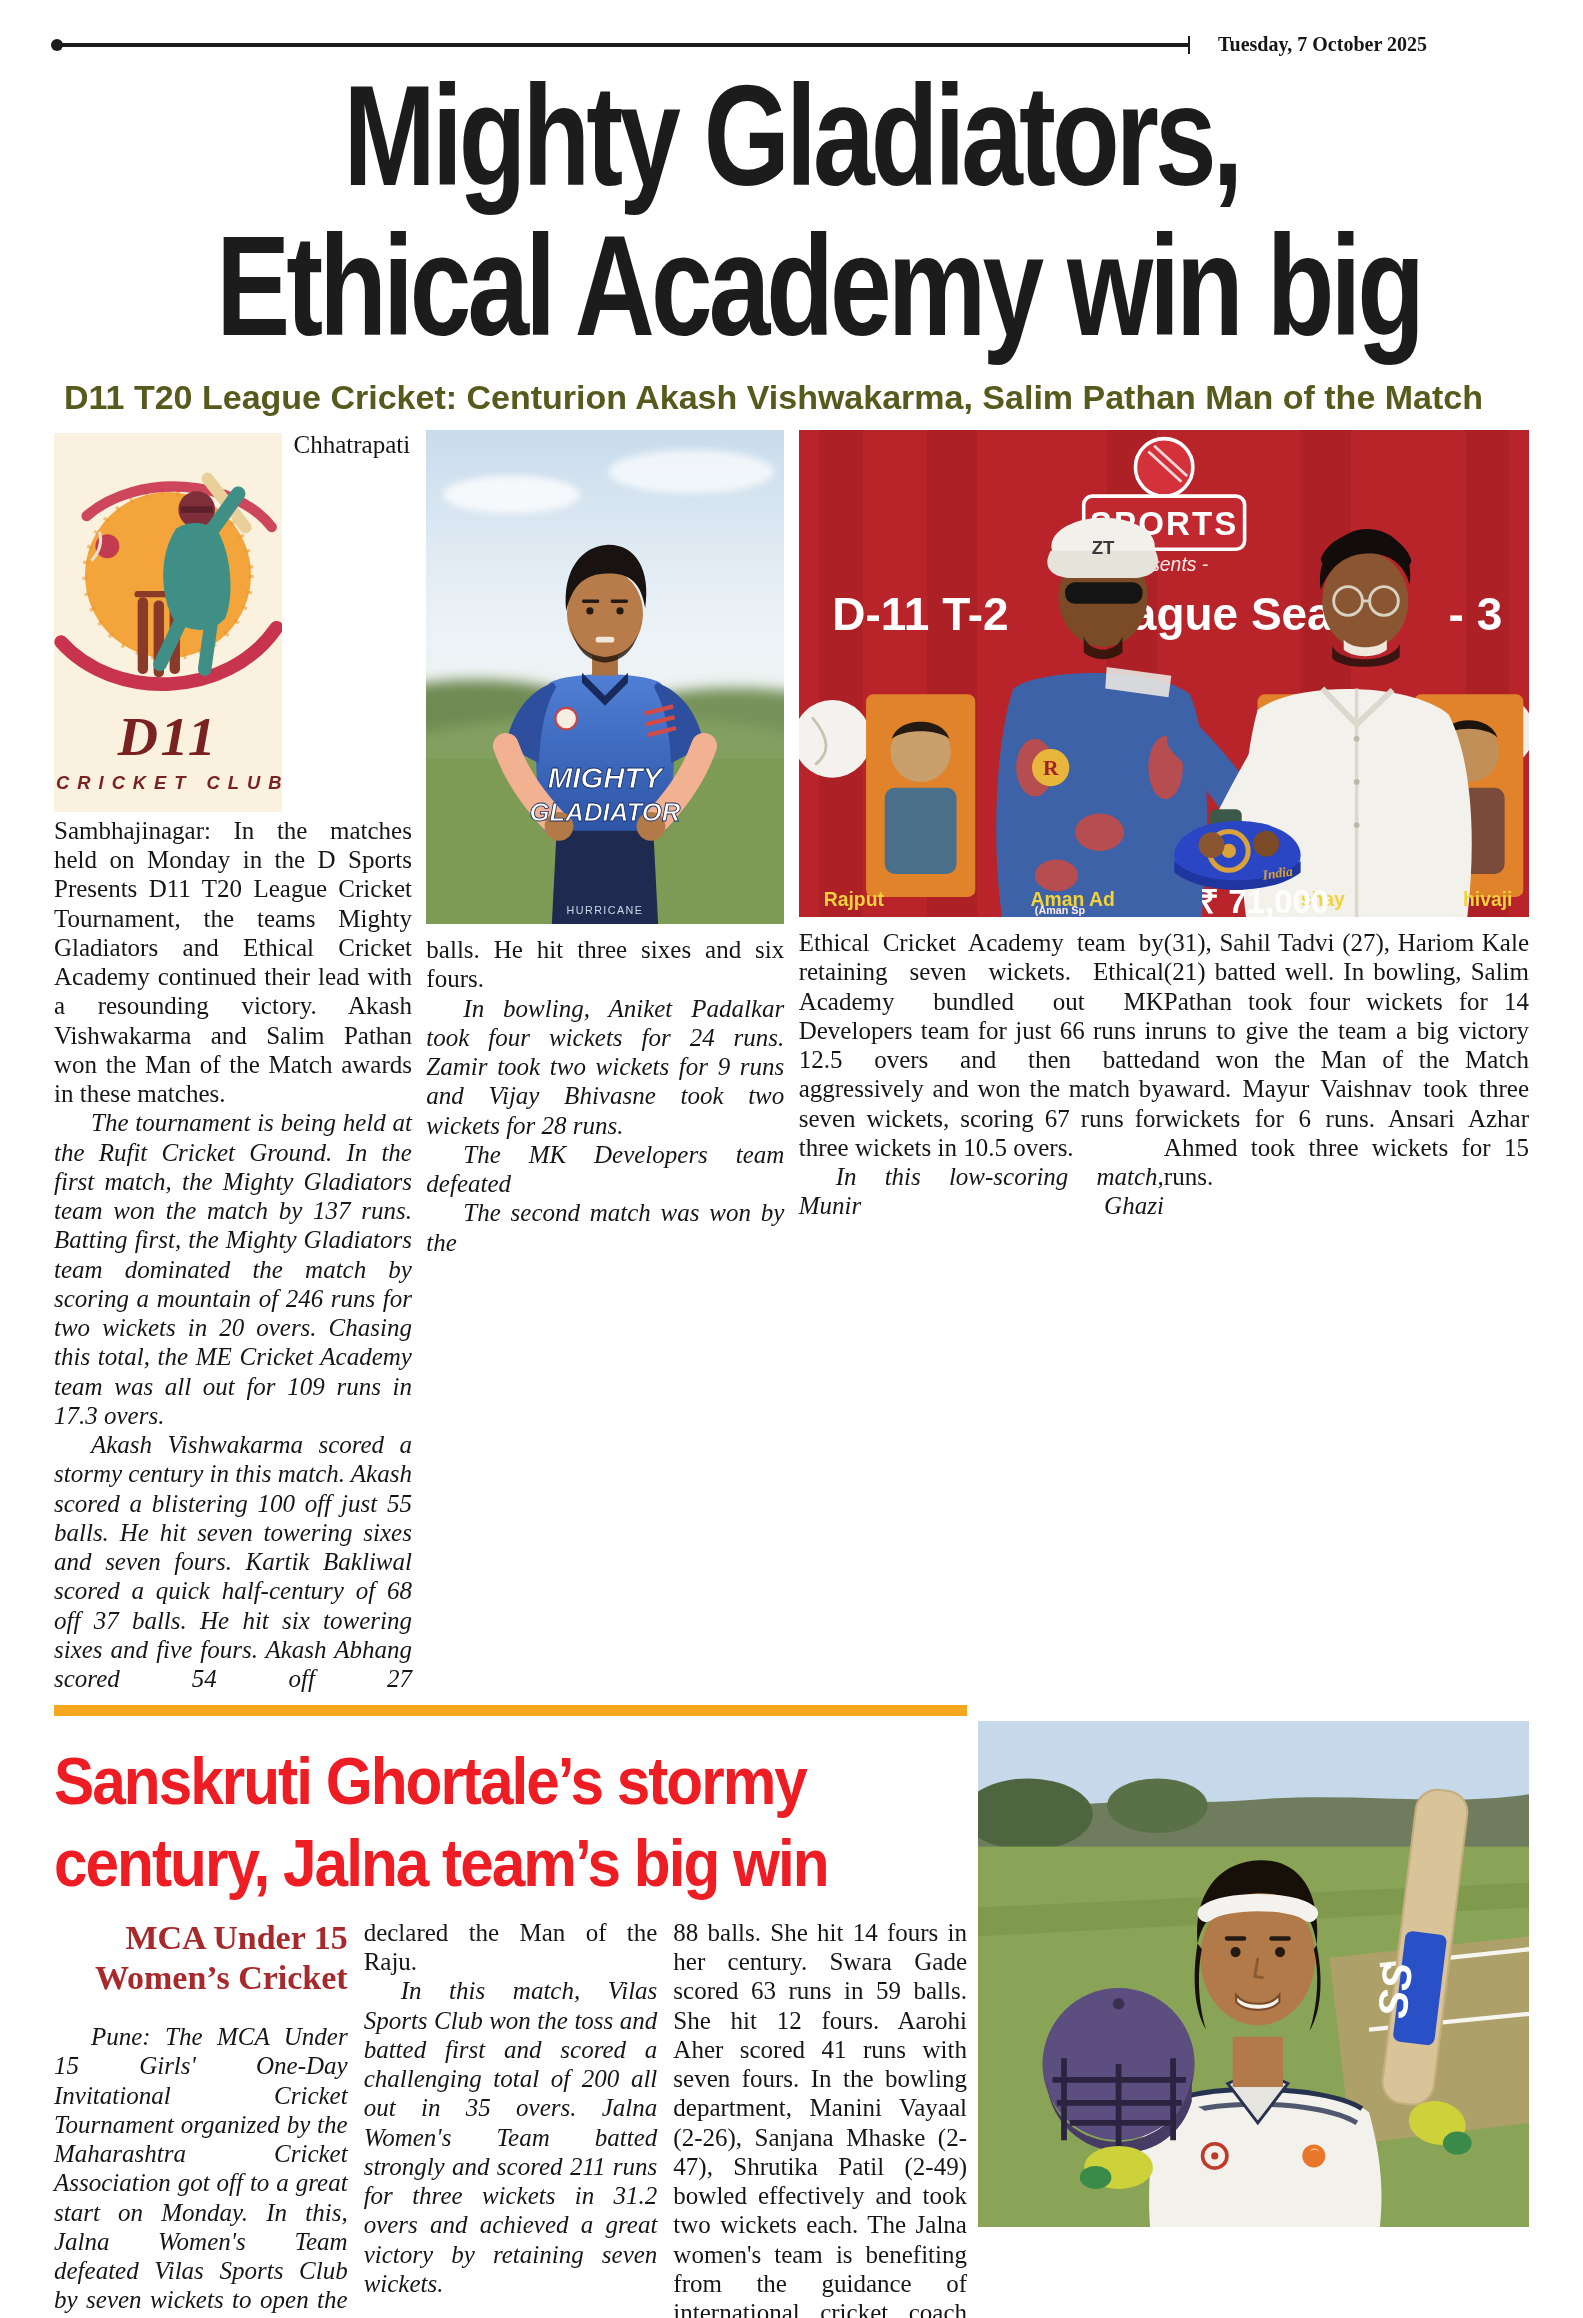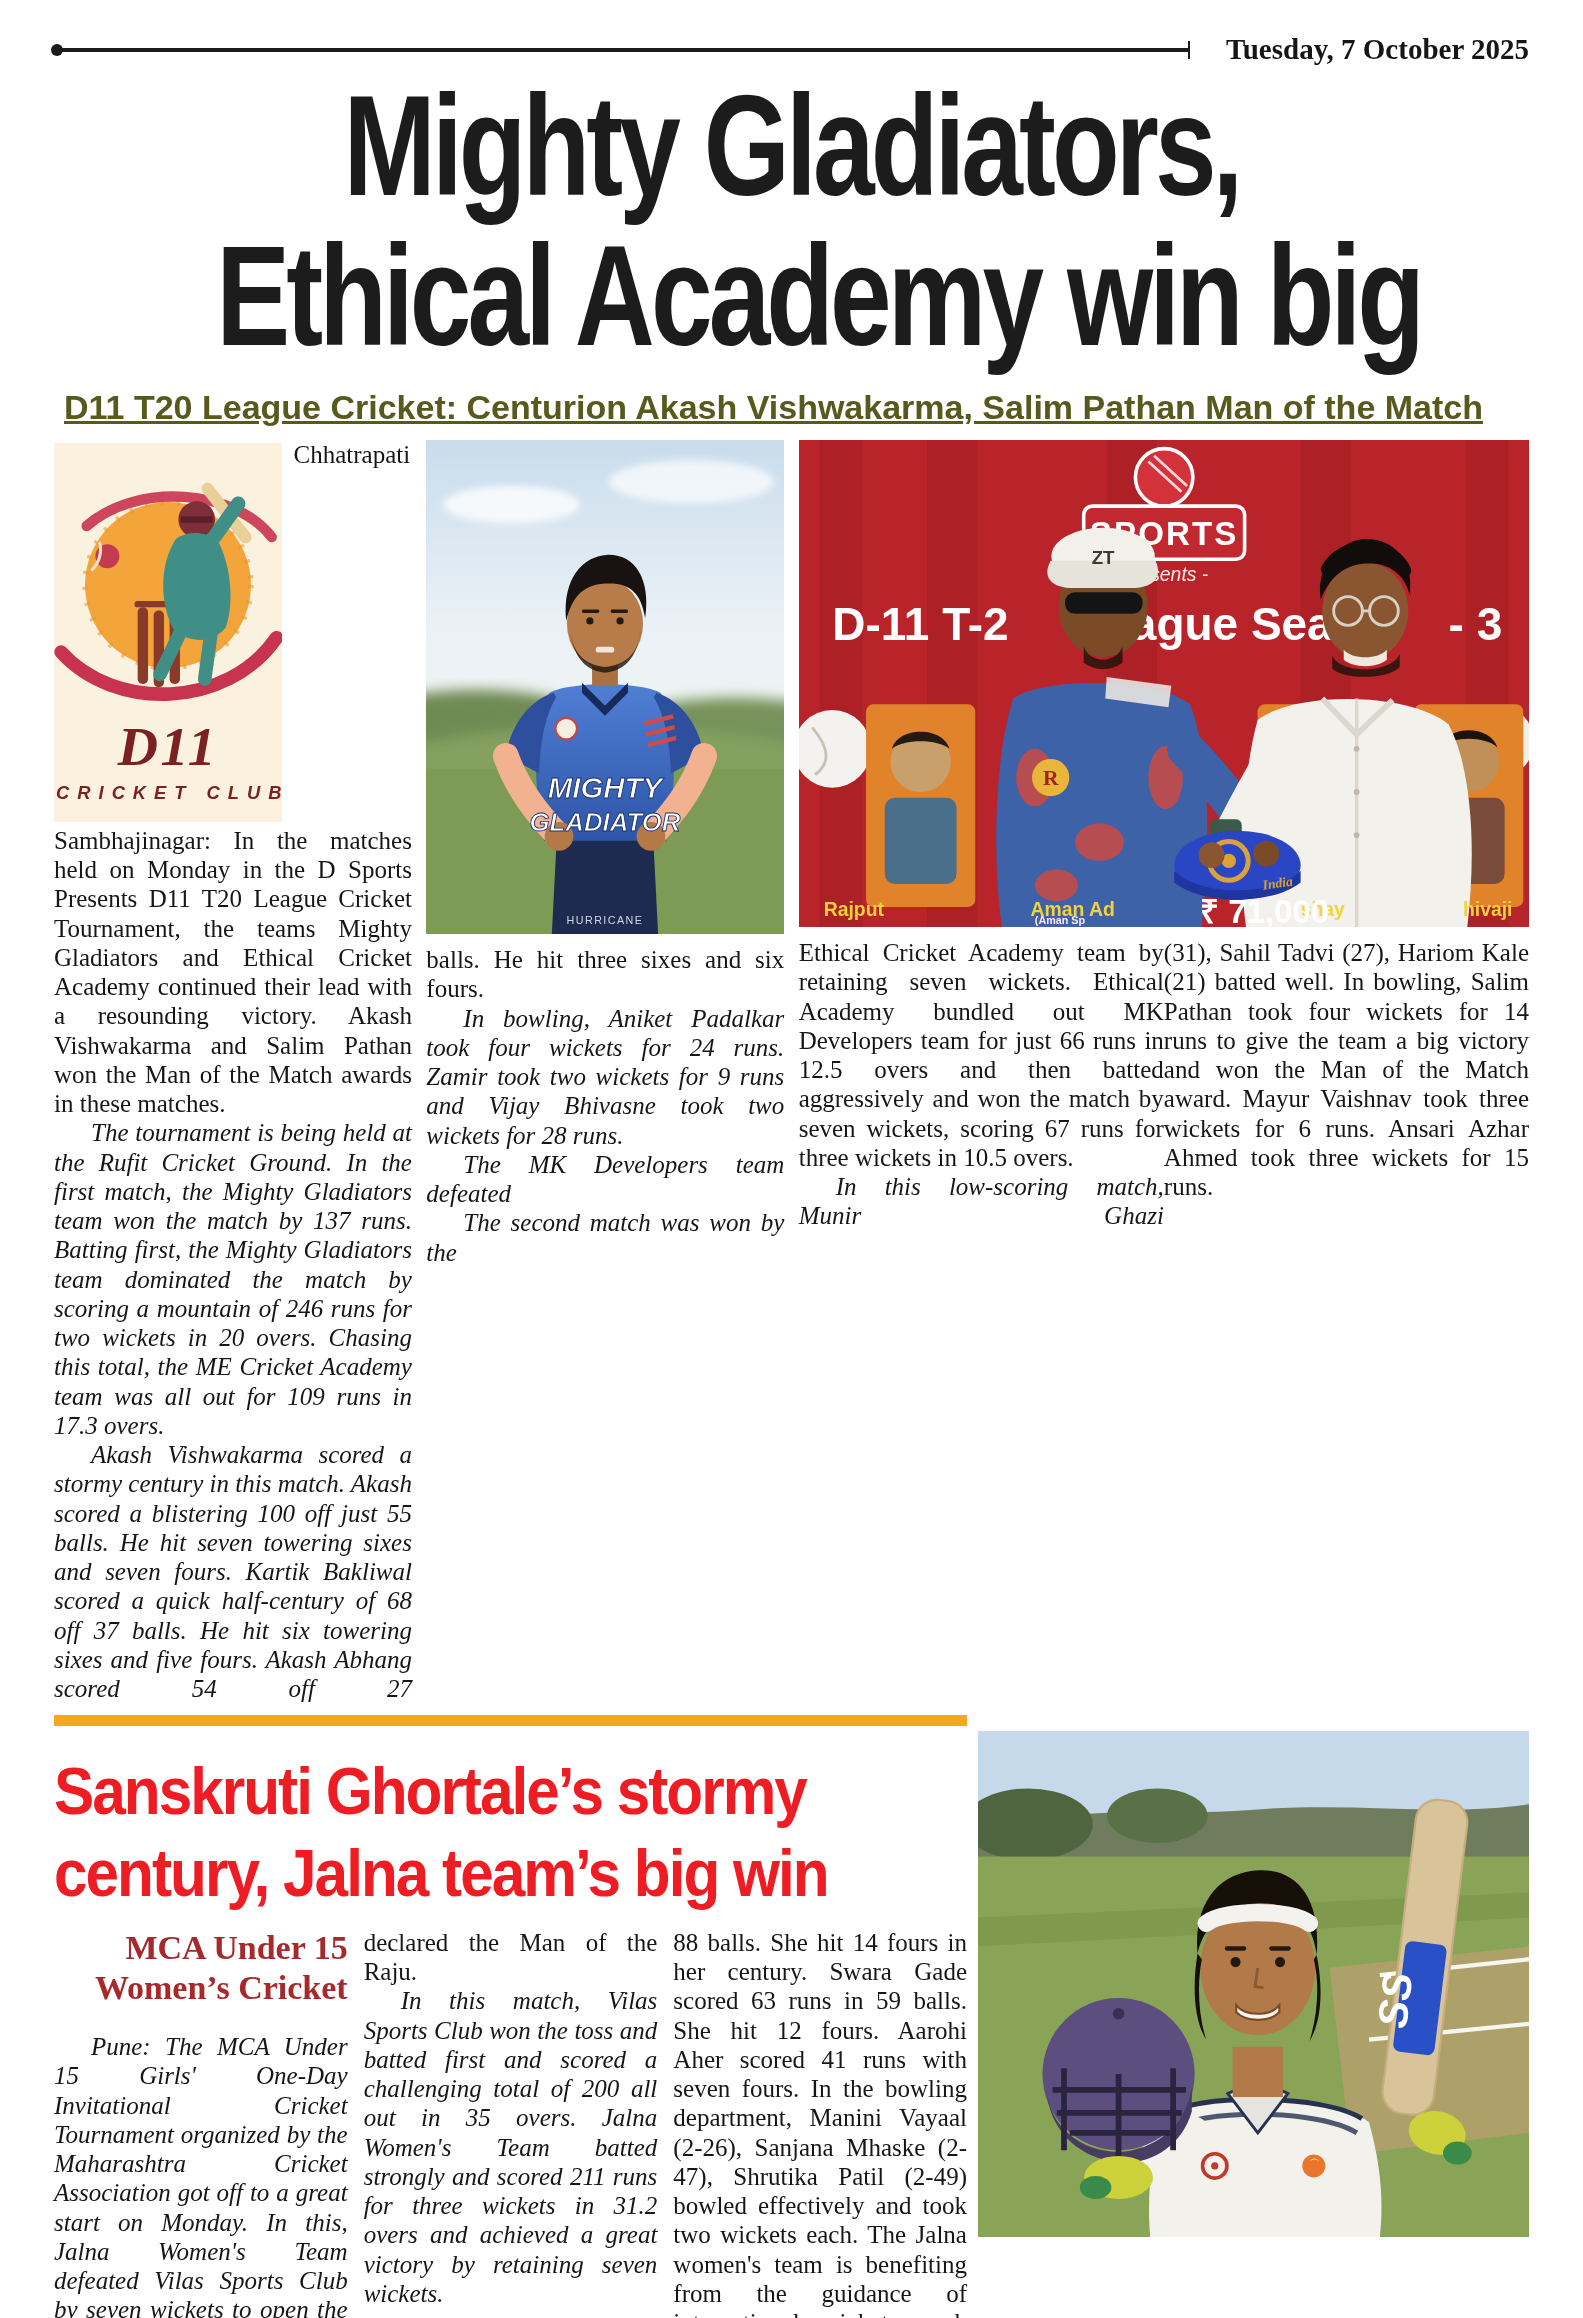--- a/index.html
+++ b/index.html
@@ -18,31 +18,31 @@
     font-size:88px; line-height:1; color:#e21d23; letter-spacing:-1.4px;
     transform:scaleX(0.82); transform-origin:left center; white-space:nowrap;
   }
   .pageno-block { position:absolute; right:65px; top:0; display:flex; align-items:flex-start; gap:13px; }
   .pageno-bar { width:12.2px; height:78px; background:#1b1b1b; margin-top:1.4px; }
   .pageno { font-family:"Liberation Sans", sans-serif; font-weight:bold; font-size:62px; line-height:1; margin-top:16px; }
   .rule-row { display:flex; align-items:center; margin-top:4.3px; }
   .rule { position:relative; flex:0 0 1135px; height:3.6px; background:#1b1b1b; }
   .rule::before { content:""; position:absolute; left:-2.9px; top:-4.3px; width:12.2px; height:12.2px; border-radius:50%; background:#1b1b1b; }
   .rule::after { content:""; position:absolute; right:-1.4px; top:-7.2px; width:2.9px; height:18px; background:#1b1b1b; }
-  .date { flex:1; text-align:right; font-weight:bold; font-size:29px; padding-left:29px; white-space:nowrap; }
+  .date { flex:1; text-align:left; font-weight:bold; font-size:20px; padding-left:29px; white-space:nowrap; }
   
   .main-headline { margin-top:4.3px; text-align:center; }
   .mh-line {
     font-family:"Liberation Sans", sans-serif; font-weight:bold; color:#1c1c1c;
     font-size:142px; line-height:1.06; letter-spacing:-5px; white-space:nowrap;
     transform:scaleX(0.78); transform-origin:center;
   }
   .kicker {
     margin-top:16px; font-family:"Liberation Sans", sans-serif; font-weight:bold;
-    font-size:34px; color:#575a1d; letter-spacing:0px; padding-left:10px; white-space:nowrap;text-decoration:underline;
+    font-size:34px; color:#575a1d; letter-spacing:0px; padding-left:10px; white-space:nowrap;
   }
   
   .article1 { display:grid; grid-template-columns:repeat(4,1fr); column-gap:14.4px; margin-top:13px; }
   .a1-col34 { grid-column:3 / 5; }
   .a1-col34-text { display:grid; grid-template-columns:1fr 1fr; column-gap:0; margin-top:11.5px; }
   figure { display:block; }
   figure svg { display:block; width:100%; height:100%; }
   .photo-player { width:100%; height:494px;text-align:right; }
   .photo-award { width:100%; height:487px; }
   .logo-card { float:left; width:228px; height:379px; margin:2.9px 11.5px 4.3px 0;font-style:italic; }

